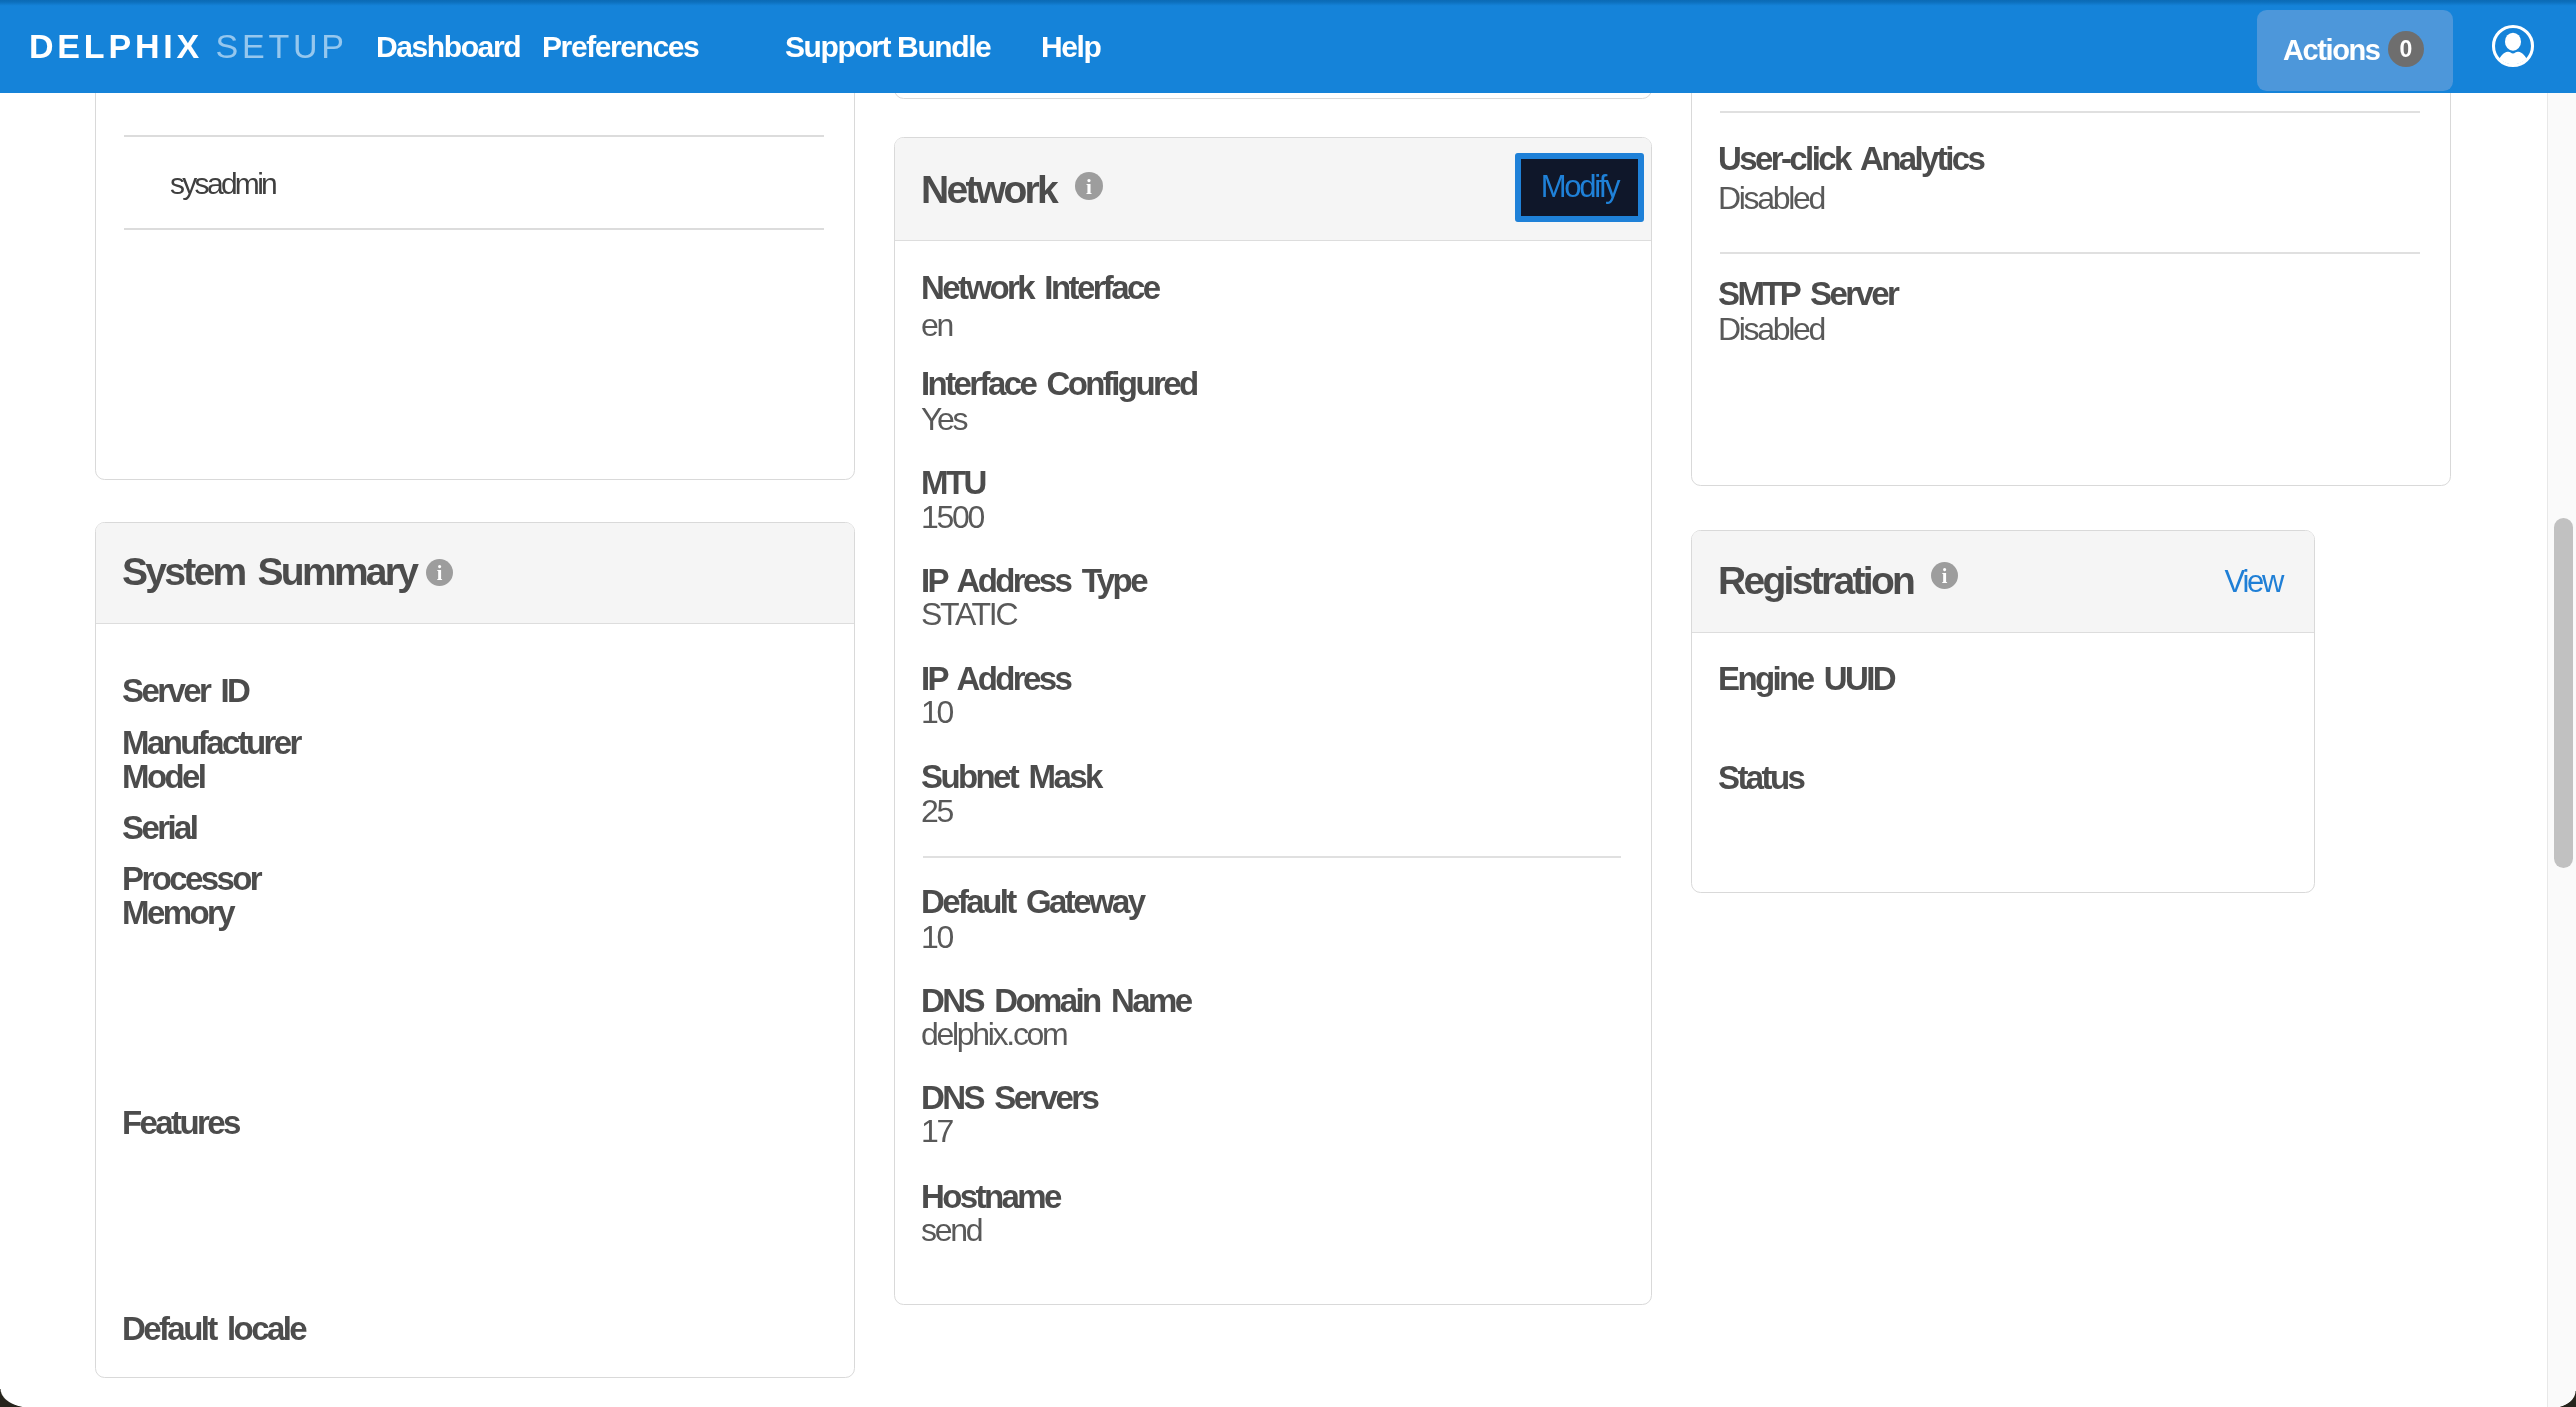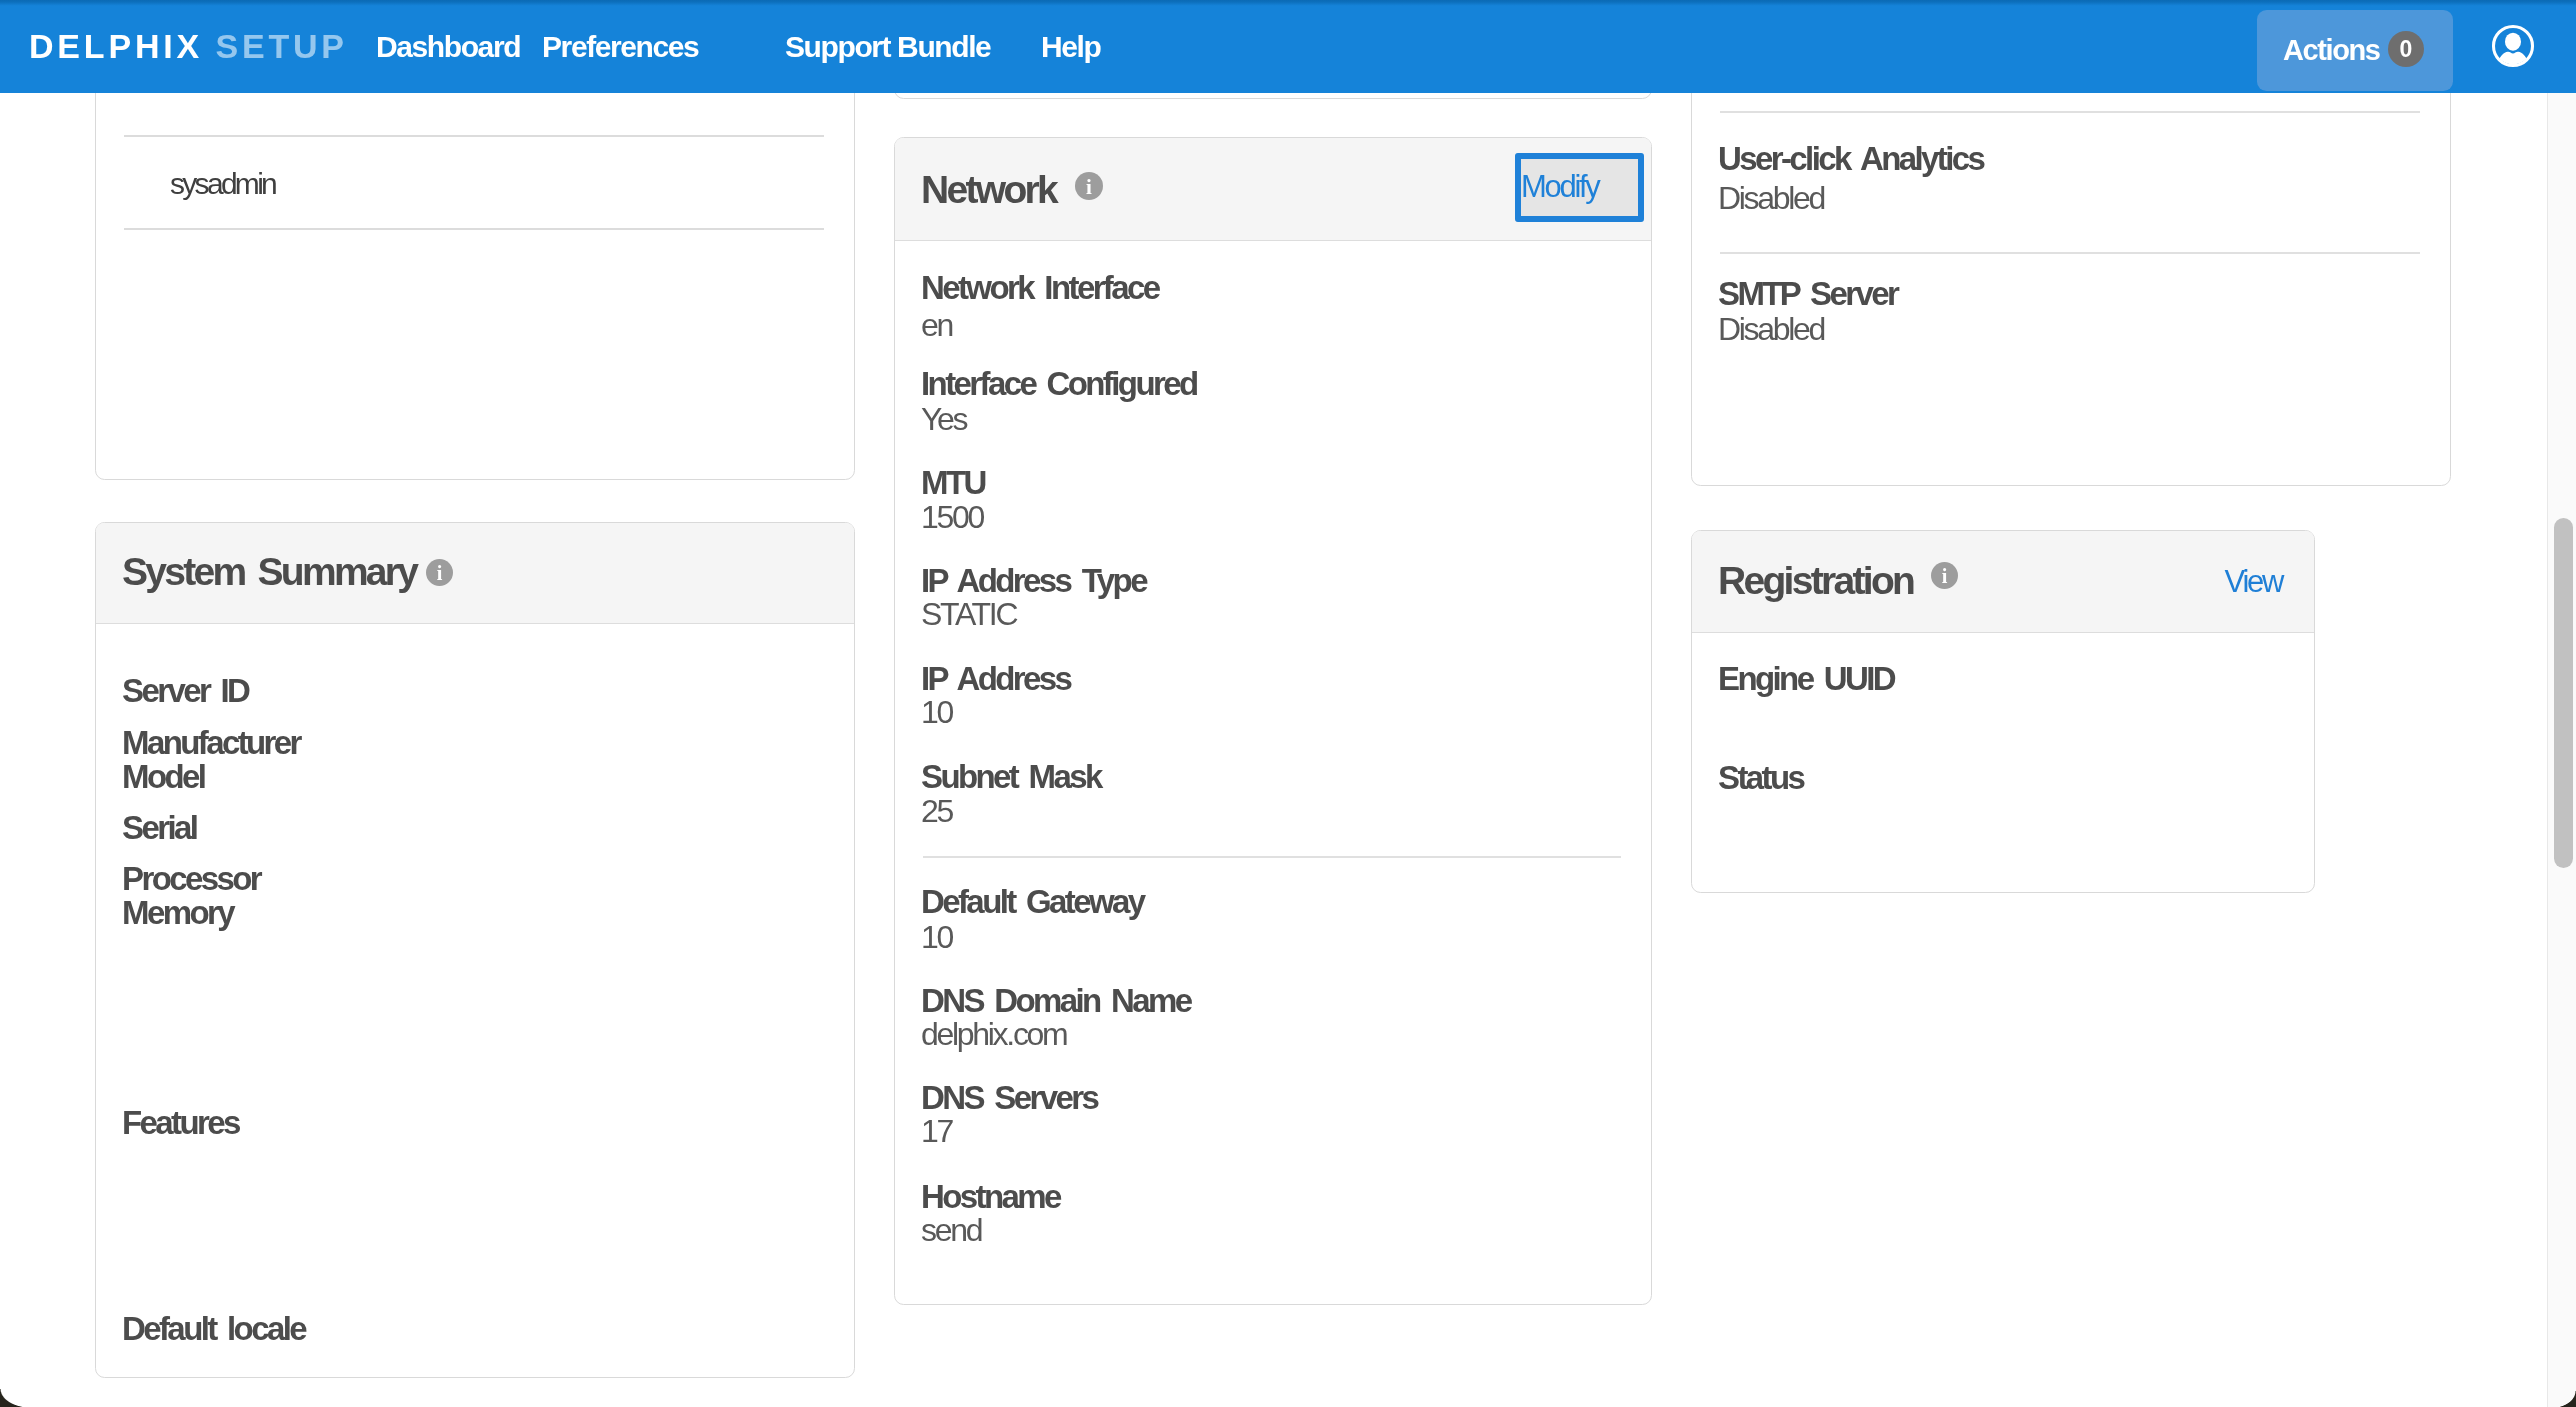--- a/index.html
+++ b/index.html
@@ -7,29 +7,29 @@
 .card{position:absolute;background:#fff;border:1.9px solid #d9d9d9;border-radius:9.6px;box-sizing:border-box;}
 .chead{position:absolute;left:0;right:0;top:0;background:#f5f5f5;border-bottom:1.9px solid #ddd;border-radius:7.7px 7.7px 0 0;}
 .ctitle{position:absolute;font-size:39px;font-weight:700;color:#4c4c4c;letter-spacing:-2.7px;word-spacing:4.8px;line-height:42px;white-space:nowrap;}
 .lbl{position:absolute;font-size:33px;font-weight:700;color:#4c4c4c;letter-spacing:-2.6px;word-spacing:4.8px;line-height:35px;white-space:nowrap;}
 .val{position:absolute;font-size:32px;font-weight:400;color:#595959;letter-spacing:-2.3px;word-spacing:3.8px;line-height:35px;white-space:nowrap;}
 .hr{position:absolute;height:1.9px;background:#e0e0e0;left:28px;right:30px;}
 .link{color:#1f7fd6;}
 header{position:absolute;left:0;top:0;width:2576px;height:93px;background:linear-gradient(180deg,#0b6ab5 0,#0c6fbc 1.9px,#1583d9 5.8px,#1583d9 100%);z-index:20;}
 .navitem{position:absolute;top:30px;font-size:30px;font-weight:700;color:#fff;letter-spacing:-1.4px;line-height:34px;white-space:nowrap;}
 #logo{position:absolute;left:29px;top:28px;font-size:34px;font-weight:700;color:#fff;letter-spacing:3.8px;line-height:36px;white-space:nowrap;}
-#logo .setup{font-weight:700;color:rgba(255,255,255,0.55);letter-spacing:3.8px;margin-left:12.5px;}
+#logo .setup{font-weight:400;color:rgba(255,255,255,0.55);letter-spacing:3.8px;margin-left:12.5px;}
 #actions{position:absolute;left:2257px;top:9.6px;width:196px;height:81px;background:#4d97da;border-radius:9.6px;}
 #actions .txt{position:absolute;left:26px;top:25px;font-size:29px;font-weight:700;color:#fff;letter-spacing:-1.4px;line-height:31px;}
 #badge{position:absolute;left:131px;top:21px;width:36px;height:36px;border-radius:50%;background:#6e6e6e;color:#fff;font-size:23px;font-weight:700;text-align:center;line-height:36px;}
 #avatar{position:absolute;left:2491px;top:24px;}
 #sb{position:absolute;left:2547px;top:93px;width:29px;height:1315px;background:#fafafa;border-left:1px solid #e8e8e8;box-sizing:border-box;}
 #thumb{position:absolute;left:6.7px;top:425px;width:19px;height:350px;background:#c1c1c1;border-radius:9.6px;}
 .infoi{position:absolute;}
-#modify{position:absolute;left:620px;top:15.3px;width:129px;height:69px;border:6.7px solid #1f81d8;box-sizing:border-box;background:#e5e5e5;border-radius:2.9px;}
+#modify{position:absolute;left:620px;top:15.3px;width:129px;height:69px;border:6.7px solid #1f81d8;box-sizing:border-box;background:#0f172a;text-align:center;border-radius:2.9px;}
 #modify span{font-size:31px;color:#1f81d8;letter-spacing:-2.3px;line-height:56px;}
 .warn{position:absolute;left:28px;top:399px;width:710px;font-size:31px;color:#9b9b9b;letter-spacing:-1.7px;word-spacing:1.9px;line-height:44px;}
 </style>
 </head>
 <body>
 <div id="page">
 
 <div class="card" style="left:95px;top:-38px;width:760px;height:518px;">
   <div class="hr" style="top:172px;background:#dcdcdc;"></div>
   <div class="val" style="left:74px;top:203px;color:#3f3f3f;font-size:30px;letter-spacing:-2.7px;">sysadmin</div>

